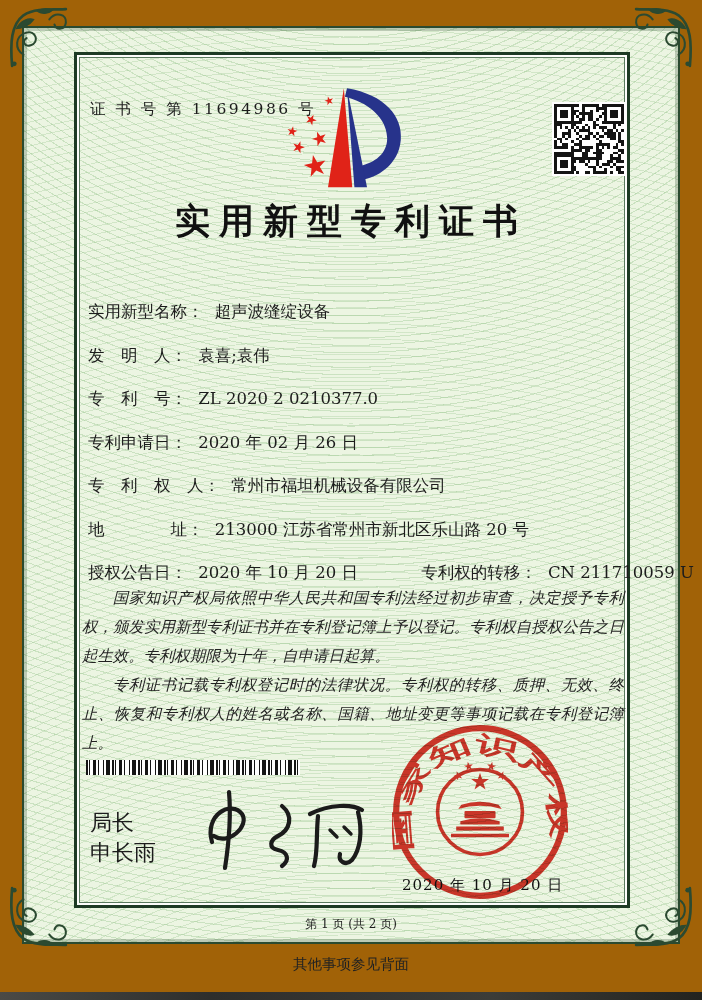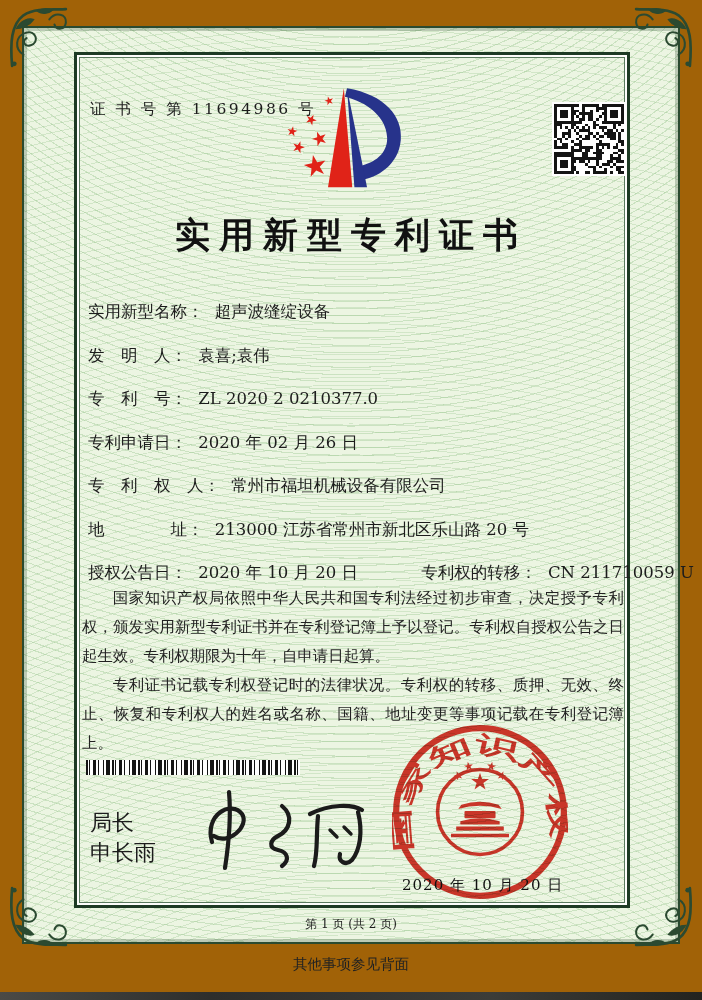--- a/index.html
+++ b/index.html
@@ -34,30 +34,30 @@
 
   .cert-no{position:absolute;left:90px;top:99px;font-size:15.5px;letter-spacing:2.5px;}
 
   .logo{position:absolute;left:283px;top:84px;width:128px;height:116px;}
   .logo svg{width:100%;height:100%;}
 
   .qr{position:absolute;left:552px;top:102px;width:74px;height:74px;background:#fff;
       display:grid;grid-template-columns:repeat(25,1fr);grid-template-rows:repeat(25,1fr);padding:2px;box-sizing:border-box;}
   .qr .qm{background:#141414;}
 
-  .title{position:absolute;left:0;top:212px;width:100%;text-align:center;
+  .title{position:absolute;left:0;top:198px;width:100%;text-align:center;
          font-size:35px;font-weight:bold;letter-spacing:9px;color:#111;}
 
   .fields{position:absolute;left:88px;top:301px;width:530px;}
   .field-row{height:43.5px;font-size:16.5px;white-space:nowrap;}
   .field-row .lbl{margin-right:6px;}
   .field-row.split .pair2{margin-left:58px;}
 
   .body-text{position:absolute;left:82px;top:584px;width:542px;
-             font-size:15.4px;line-height:29px;color:#222;}
+             font-size:15.4px;line-height:29px;font-style:italic;color:#222;}
   .body-text p{margin:0;text-indent:2em;text-align:justify;}
 
   .barcode{position:absolute;left:86px;top:760px;width:214px;height:15px;
     background:repeating-linear-gradient(90deg,
       #151515 0 2px, #fff 2px 3px, #151515 3px 4px, #fff 4px 7px,
       #151515 7px 10px, #fff 10px 12px, #151515 12px 13px, #fff 13px 17px,
       #151515 17px 18px, #fff 18px 20px, #151515 20px 24px, #fff 24px 26px);}
 
   .director{position:absolute;left:90px;top:808px;font-size:22px;line-height:30px;}
   .signature{position:absolute;left:198px;top:784px;width:172px;height:90px;z-index:5;}

